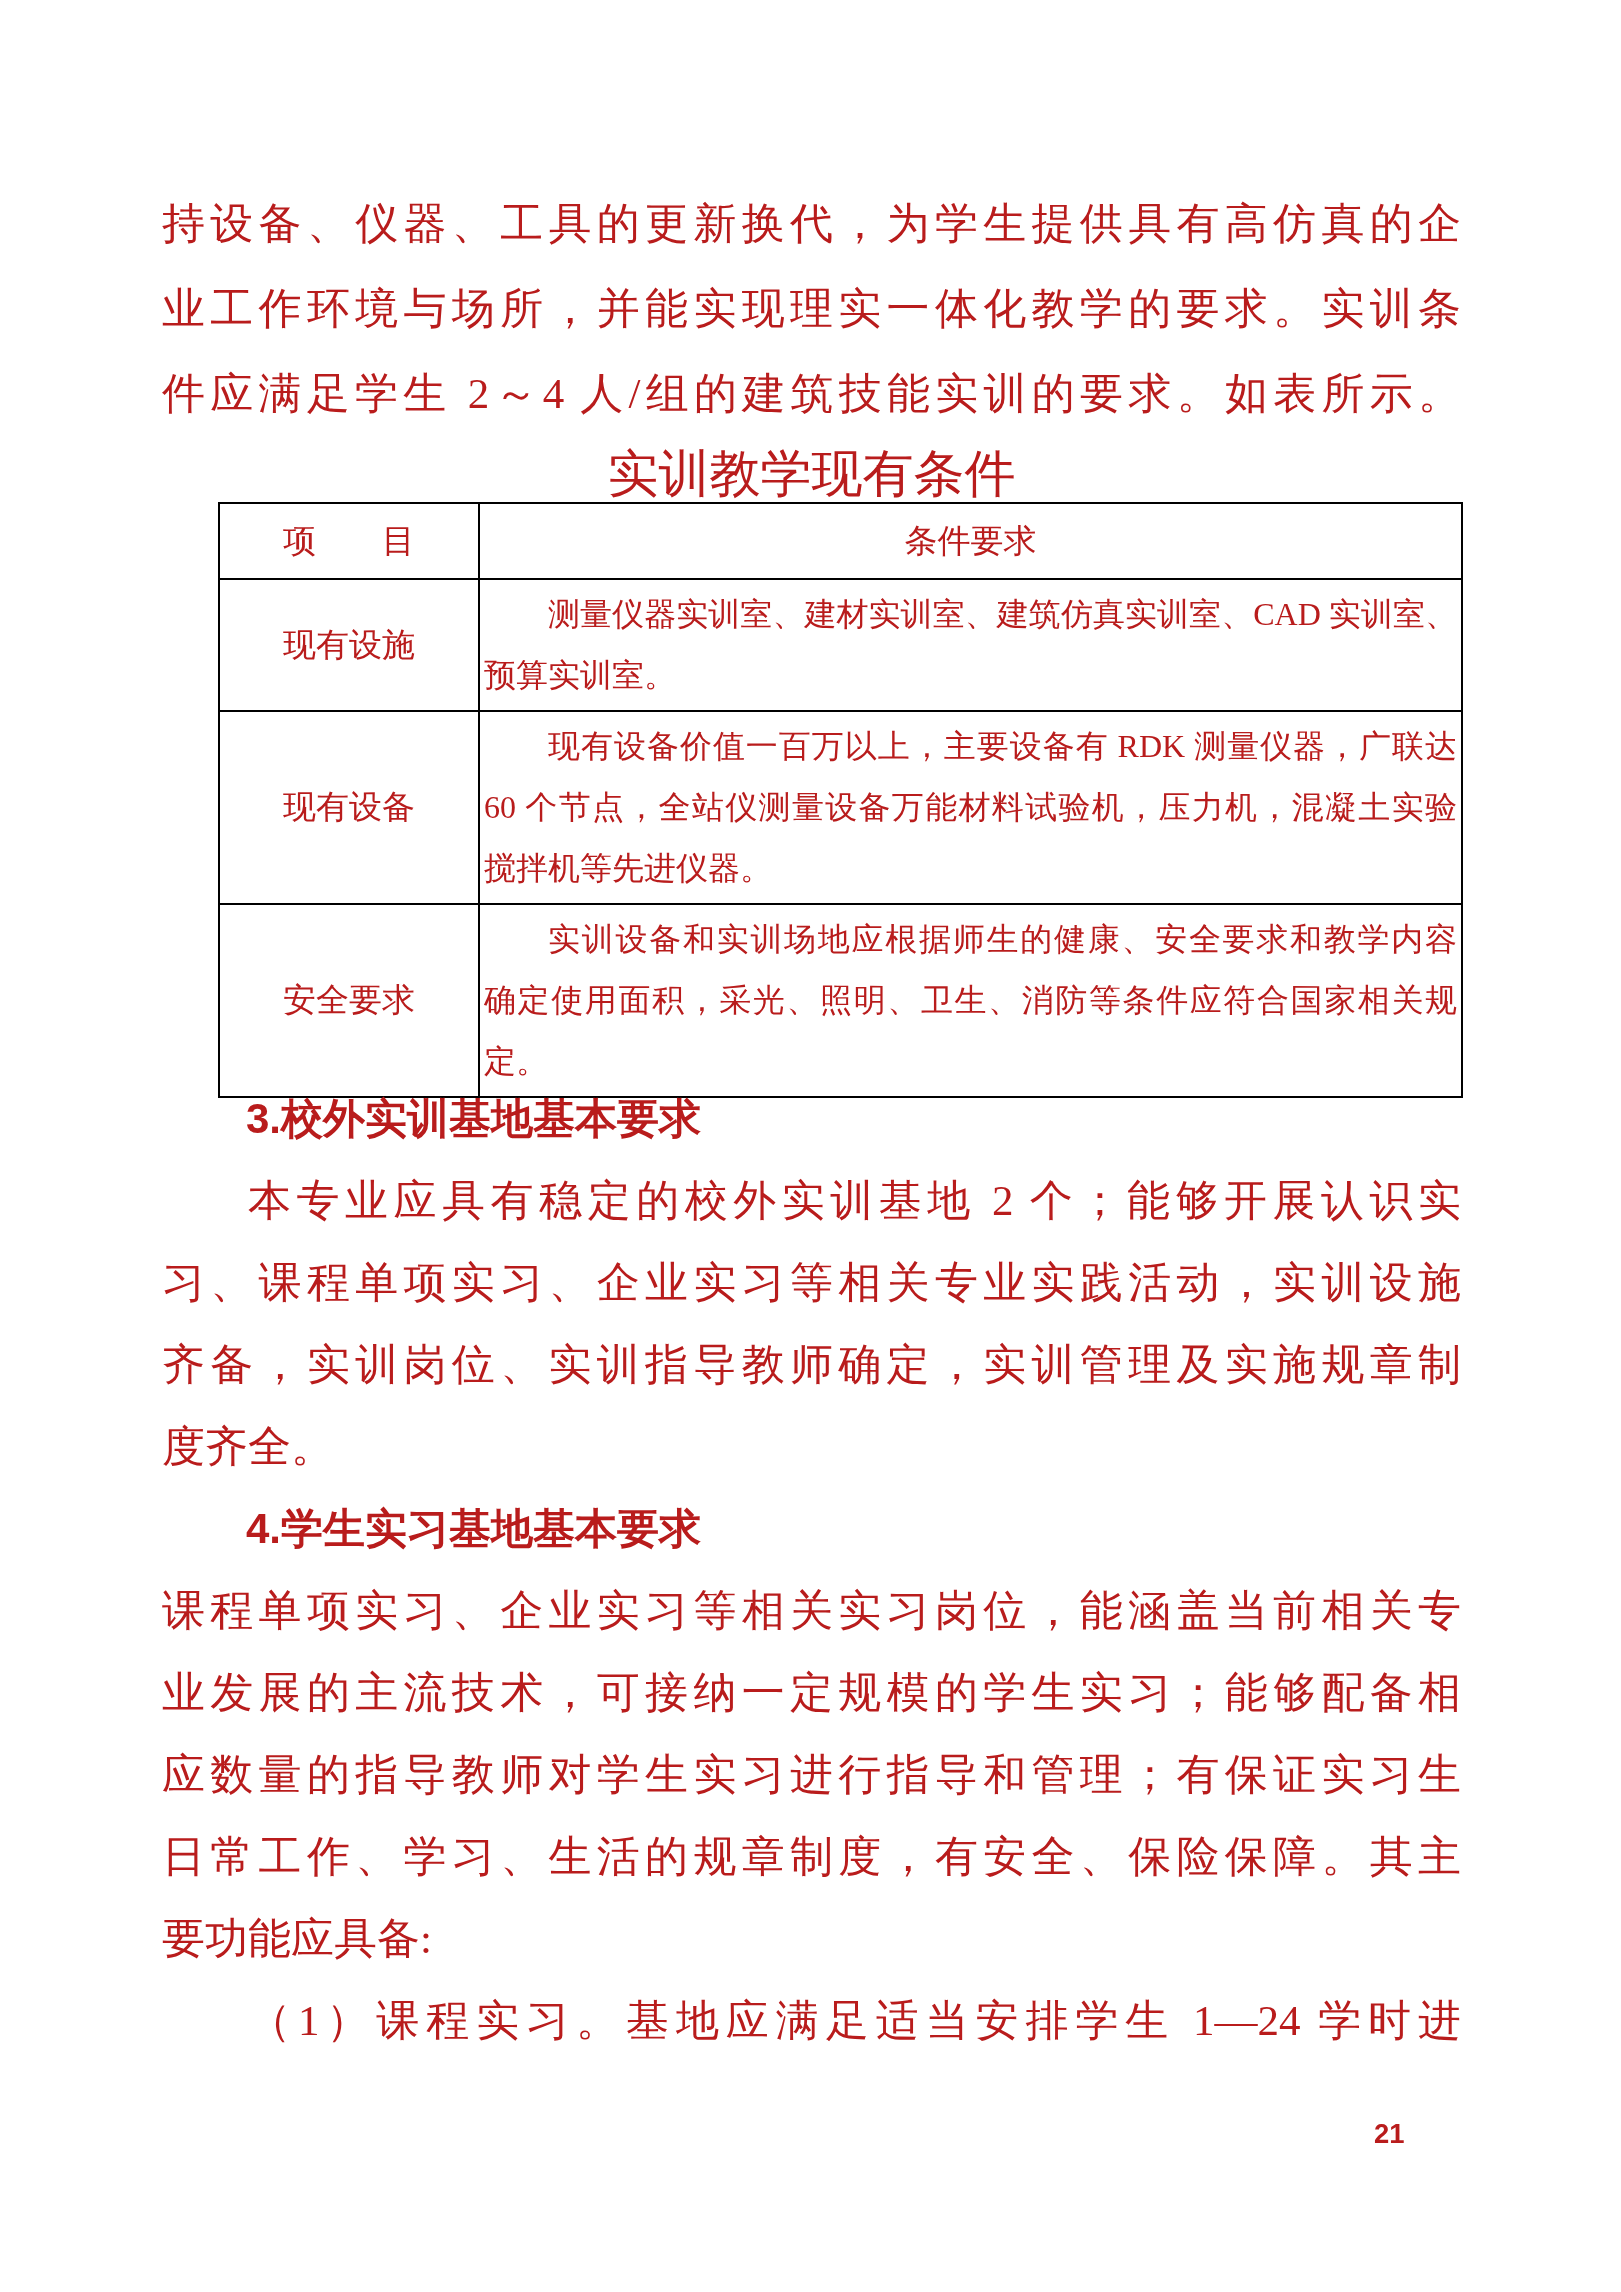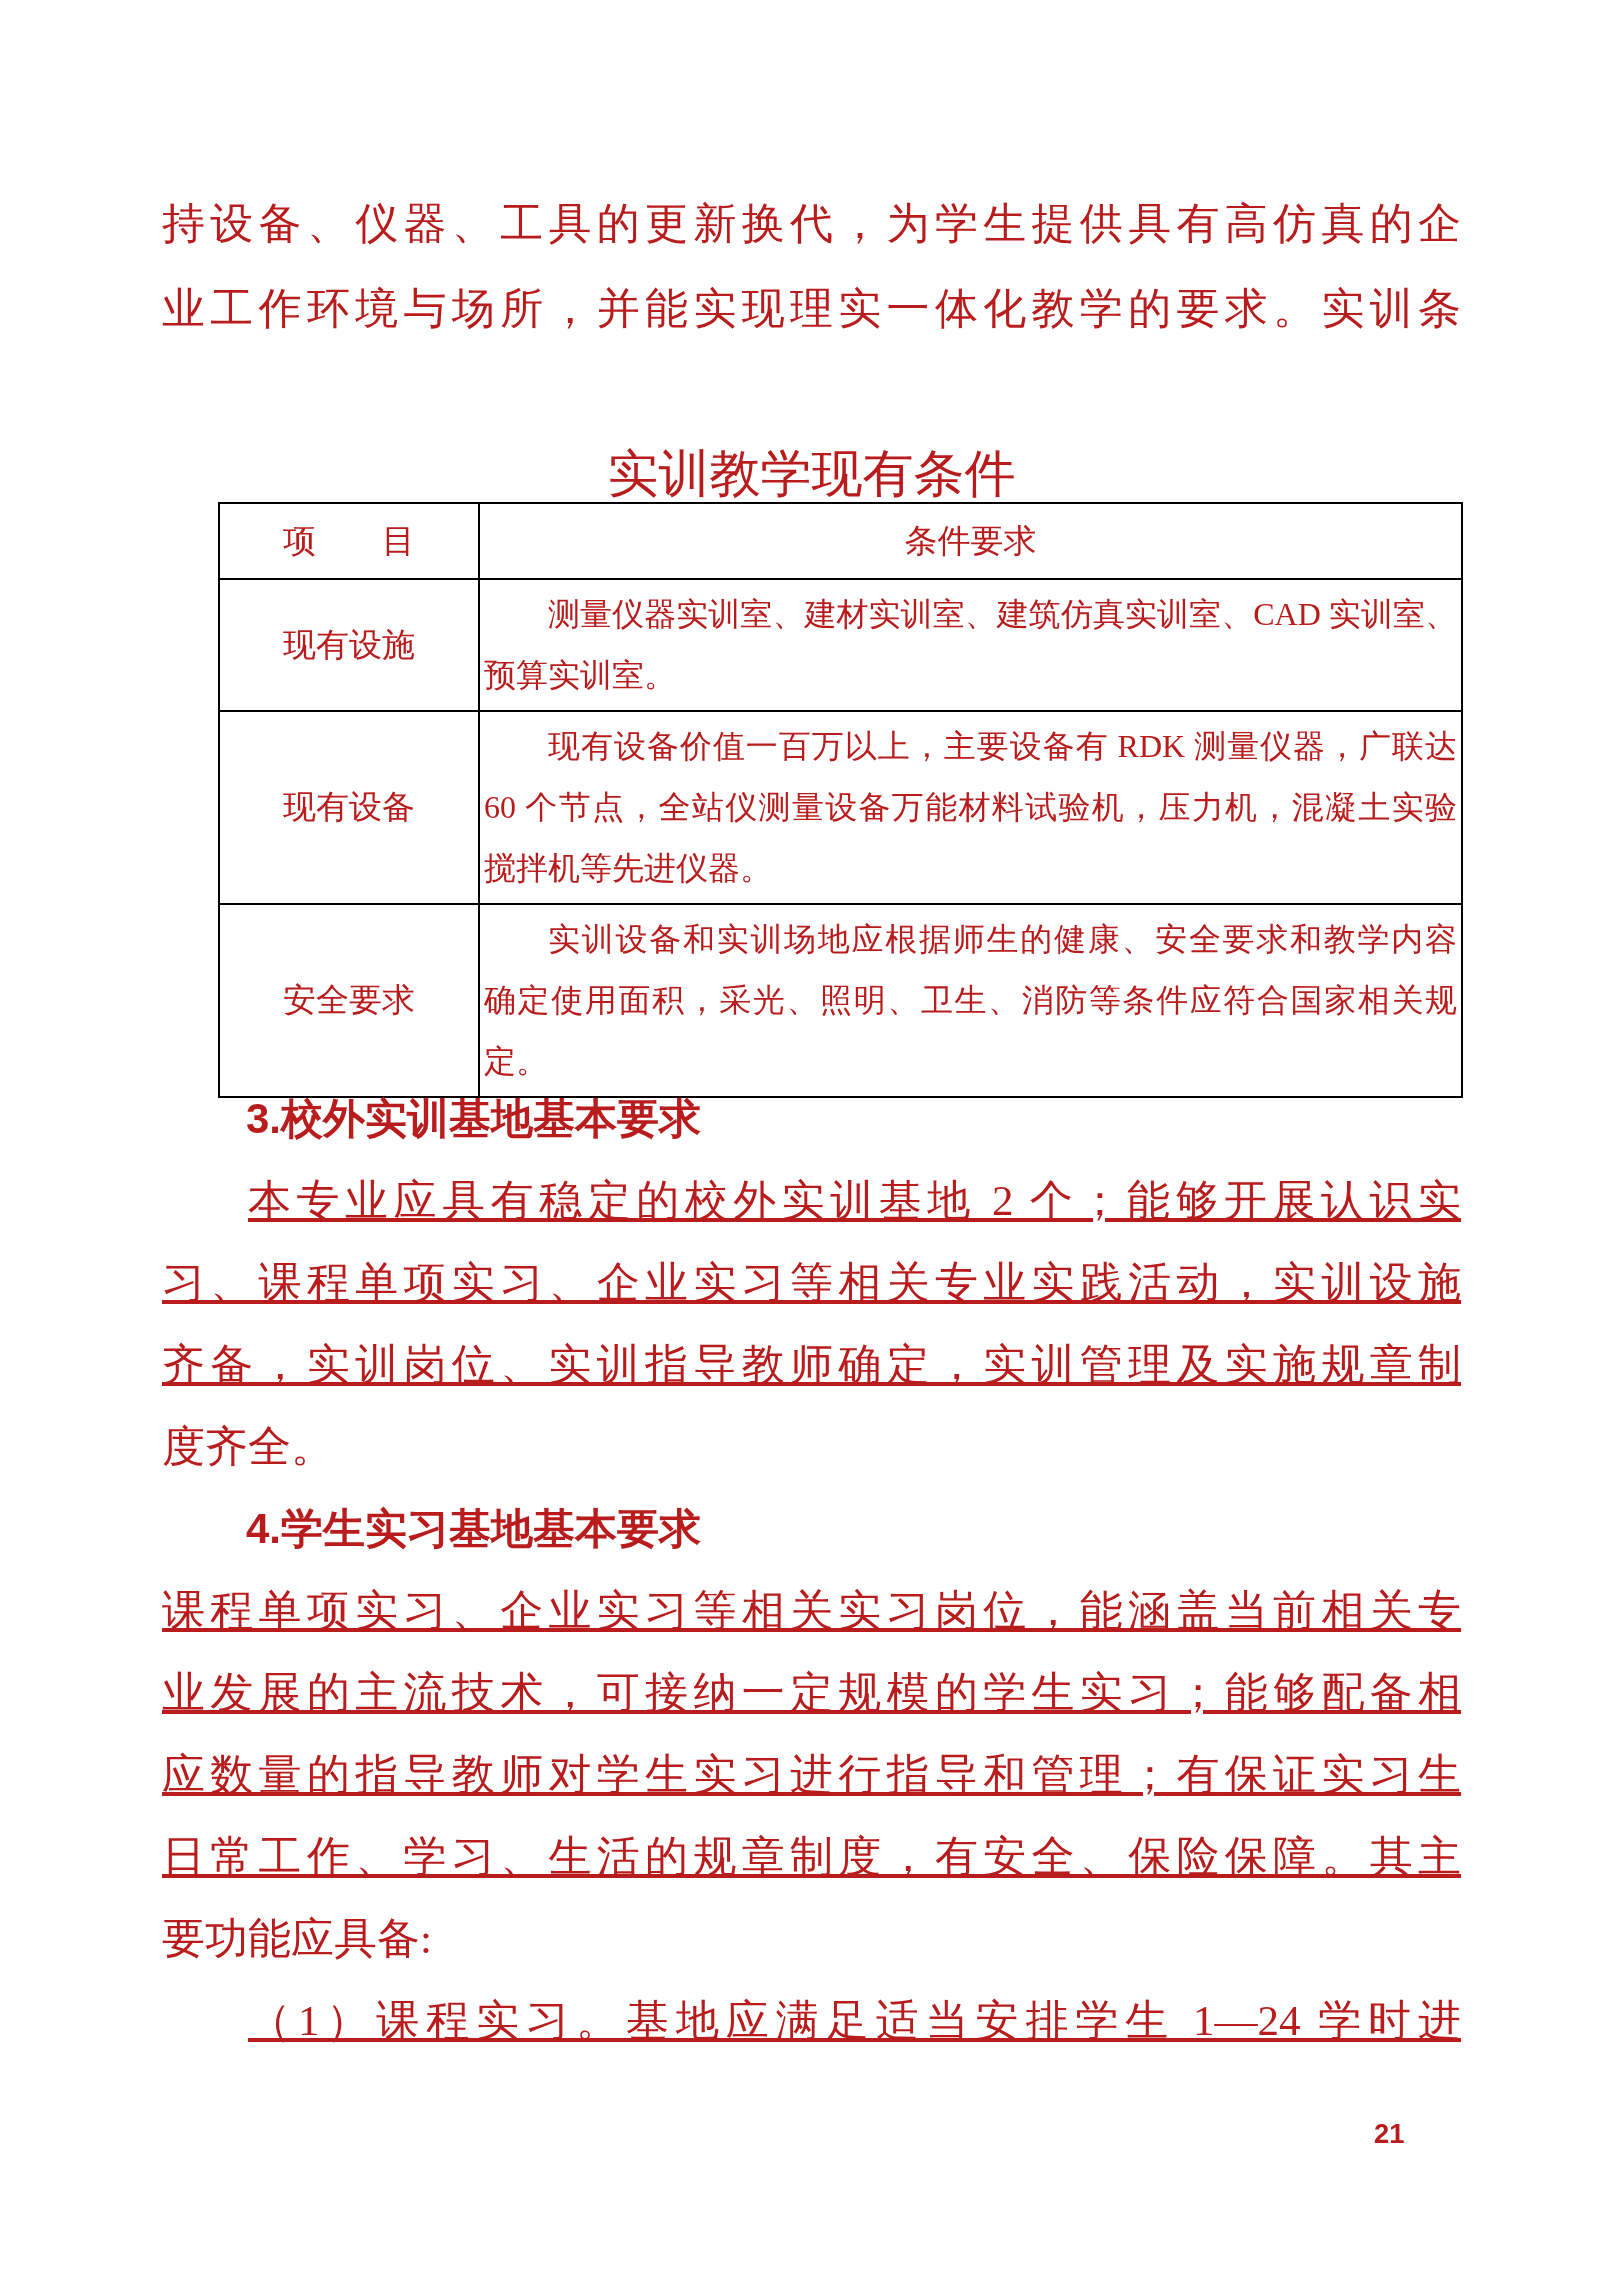--- a/index.html
+++ b/index.html
@@ -10,21 +10,21 @@
     font-family:"Liberation Serif", serif;
     color:#b91c1c;
     overflow:hidden;
   }
   .block{position:absolute;left:162px;width:1299px;}
   .bline{
     font-size:43px;line-height:85px;height:85px;
     text-align:justify;text-align-last:justify;
     overflow:hidden;
   }
-  .lower .bline{line-height:82px;height:82px;text-decoration:underline;}
+  .lower .bline{line-height:82px;height:82px;}
   .lline{
     font-size:43px;line-height:82px;height:82px;
     text-align:left;
   }
   .indent{text-indent:2em;}
   .doc-title{
     position:absolute;left:162px;top:445px;width:1299px;
     font-size:51px;line-height:59px;text-align:center;
   }
   .heading{
@@ -65,20 +65,21 @@
   }
 </style>
 </head>
 <body>
 
 <div class="page">
 
   <div class="block" style="top:181px;">
     <div class="bline">持设备、仪器、工具的更新换代，为学生提供具有高仿真的企</div>
     <div class="bline">业工作环境与场所，并能实现理实一体化教学的要求。实训条</div>
+    <div class="bline">件应满足学生 2～4 人/组的建筑技能实训的要求。如表所示。</div>
   </div>
 
   <div class="doc-title">实训教学现有条件</div>
 
   <table class="cond">
     <tbody>
         <tr class="r-header">
       <td class="label-cell">项　　目</td>
       <td class="label-cell" style="width:auto;border-radius:27px;">条件要求</td>
     </tr>

